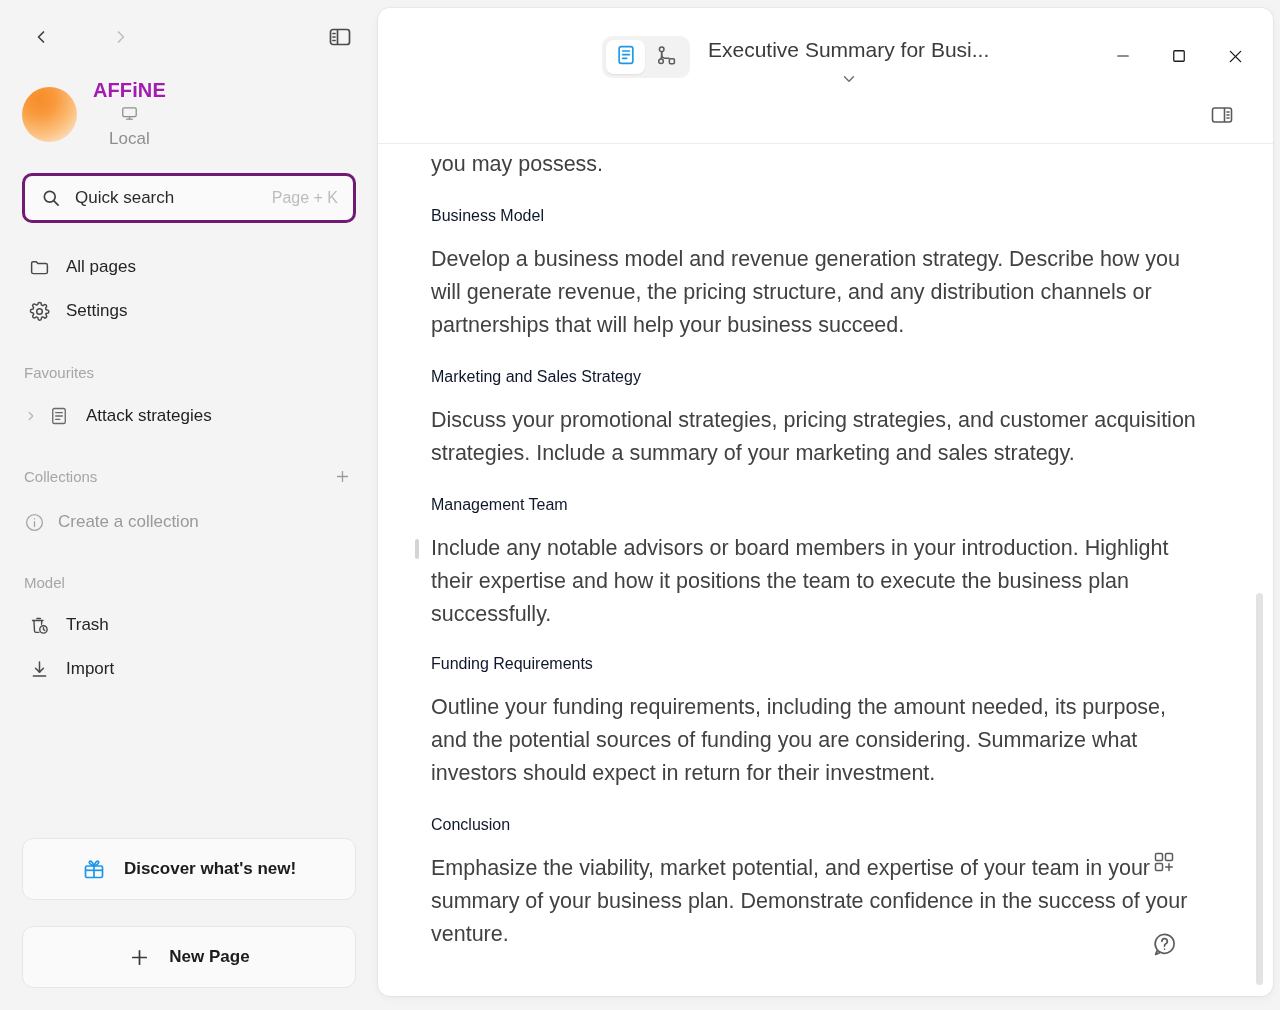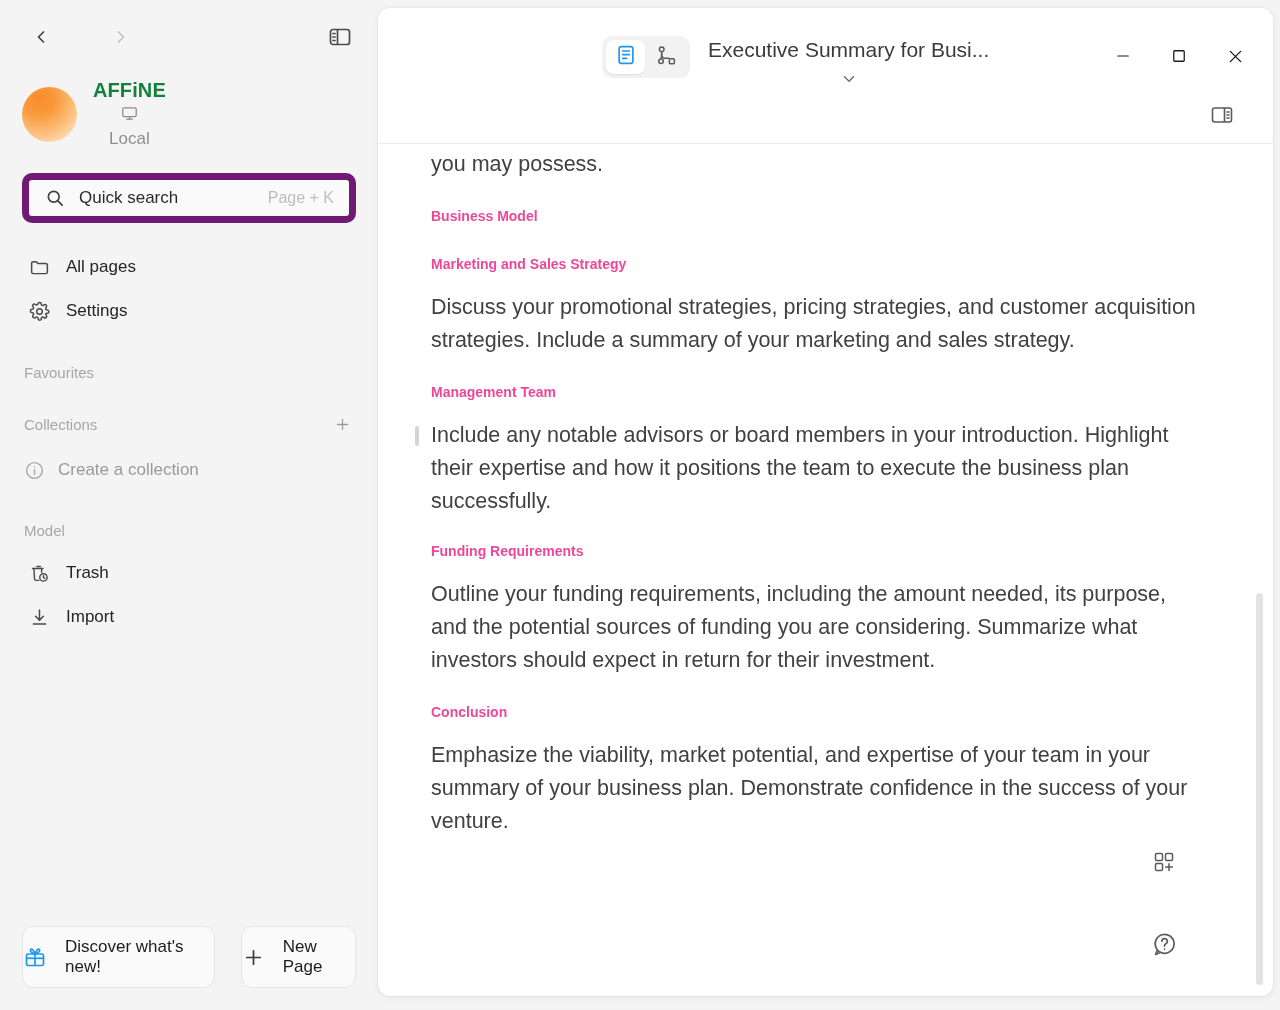--- a/index.html
+++ b/index.html
@@ -66,36 +66,36 @@
   .ws-avatar {
     width: 55px; height: 55px;
     border-radius: 50%;
     background: radial-gradient(circle at 32% 22%, #f78c2a 0%, #f99a3c 28%, #fcc07e 62%, #fbe3c9 88%, #fdf1e4 100%);
     flex: none;
   }
   .ws-meta { display: flex; flex-direction: column; gap: 3px; }
   .ws-name {
     font-size: 20px;
     font-weight: 700;
-    color: #15803d;
+    color: #a21caf;
     letter-spacing: .1px;
   }
   .ws-sub {
     display: flex; align-items: center; gap: 7px;
     font-size: 17px;
     color: #8e8e8e;
     flex-direction: column;
   }
   .ws-sub svg { display:block; }
 
   
   .quick-search {
     margin: 25px 22px 0 22px;
     height: 50px;
-    border: 7px solid #701a75;
+    border: 3px solid #701a75;
     border-radius: 10px;
     background: #fafafa;
     display: flex;
     align-items: center;
     padding: 0 15px 0 16px;
     gap: 14px;
     cursor: pointer;
   }
   .qs-icon { color: #3f3f3f; display:flex; }
   .qs-label { font-size: 17px; color: #2b2b2b; }
@@ -149,21 +149,21 @@
     padding: 0 6px;
     cursor: pointer;
   }
   .coll-empty .ico { color: #a8a8a8; display:flex; }
   .coll-empty .lbl { font-size: 17px; color: #9a9a9a; }
 
   .others-list { margin-top: 8px; padding: 0 18px; }
 
   .sb-spacer { flex: 1; }
 
-  .sb-bottom { padding: 0 22px 22px 22px; display: flex; flex-direction: row; gap: 26px; }
+  .sb-bottom { padding: 0 22px 22px 22px; display: flex; flex-direction: column; gap: 26px; font-weight: bold; }
   .big-btn {
     height: 62px;
     border: 1px solid #e6e6e6;
     border-radius: 11px;
     background: #fafafa;
     display: flex;
     align-items: center;
     justify-content: center;
     gap: 18px;
     cursor: pointer;
@@ -268,23 +268,23 @@
 
   .p {
     font-size: 21.5px;
     line-height: 33px;
     color: #414141;
     margin: 0 0 6px 0;
     max-width: 775px;
   }
 
   h3.h {
-    font-size: 14px;
-    font-weight: 700;
-    color: #ec4899;
+    font-size: 16px;
+    font-weight: 400;
+    color: #0f172a;
     margin: 18px 0 12px 0;
     line-height: 30px;
   }
   .p + h3.h { margin-top: 20px; }
 
   .para-block { position: relative; }
   .drag-handle {
     position: absolute;
     left: -16px; top: 7px;
     width: 4px; height: 20px;
@@ -397,20 +397,36 @@
               <path d="M19.3 14.2a1.6 1.6 0 0 0 .32 1.76l.06.06a1.9 1.9 0 1 1-2.7 2.7l-.06-.06a1.6 1.6 0 0 0-1.76-.32 1.6 1.6 0 0 0-.97 1.47v.17a1.9 1.9 0 1 1-3.8 0v-.09a1.6 1.6 0 0 0-1.05-1.47 1.6 1.6 0 0 0-1.76.32l-.06.06a1.9 1.9 0 1 1-2.7-2.7l.06-.06a1.6 1.6 0 0 0 .32-1.76 1.6 1.6 0 0 0-1.47-.97H3.5a1.9 1.9 0 1 1 0-3.8h.09a1.6 1.6 0 0 0 1.47-1.05 1.6 1.6 0 0 0-.32-1.76l-.06-.06a1.9 1.9 0 1 1 2.7-2.7l.06.06a1.6 1.6 0 0 0 1.76.32h.08A1.6 1.6 0 0 0 10.25 3.6V3.5a1.9 1.9 0 1 1 3.8 0v.09a1.6 1.6 0 0 0 .97 1.47 1.6 1.6 0 0 0 1.76-.32l.06-.06a1.9 1.9 0 1 1 2.7 2.7l-.06.06a1.6 1.6 0 0 0-.32 1.76v.08a1.6 1.6 0 0 0 1.47.97h.17a1.9 1.9 0 1 1 0 3.8h-.09a1.6 1.6 0 0 0-1.47.97z"></path>
             </svg>
         </span>
         <span class="lbl">Settings</span>
       </div>
     </div>
 
     <div class="sb-section">
       <span class="sec-title">Favourites</span>
     </div>
+    <div class="fav-item">
+      <span class="fav-chev">
+        <svg width="14" height="14" viewBox="0 0 24 24" fill="none" stroke="currentColor" stroke-width="2.2" stroke-linecap="round" stroke-linejoin="round">
+            <polyline points="9 18 15 12 9 6"></polyline>
+          </svg>
+      </span>
+      <span class="fav-doc-ico">
+        <svg width="20" height="20" viewBox="0 0 24 24" fill="none" stroke="currentColor" stroke-width="1.6" stroke-linecap="round">
+            <rect x="4.5" y="3" width="15" height="18" rx="2.2"></rect>
+            <line x1="8" y1="8" x2="16" y2="8"></line>
+            <line x1="8" y1="12" x2="16" y2="12"></line>
+            <line x1="8" y1="16" x2="13" y2="16"></line>
+          </svg>
+      </span>
+      <span class="fav-label">Attack strategies</span>
+    </div>
 
     <div class="sb-section">
       <span class="sec-title">Collections</span>
       <span class="sec-add">
         <svg width="17" height="17" viewBox="0 0 24 24" fill="none" stroke="currentColor" stroke-width="1.8" stroke-linecap="round">
             <line x1="12" y1="5" x2="12" y2="19"></line>
             <line x1="5" y1="12" x2="19" y2="12"></line>
           </svg>
       </span>
     </div>
@@ -549,20 +565,21 @@
     </div>
 
     <div class="header-divider"></div>
 
     <div class="doc-body">
       <div class="doc-inner">
 
         <p class="p">you may possess.</p>
 
         <h3 class="h">Business Model</h3>
+        <p class="p">Develop a business model and revenue generation strategy. Describe how you will generate revenue, the pricing structure, and any distribution channels or partnerships that will help your business succeed.</p>
 
         <h3 class="h">Marketing and Sales Strategy</h3>
         <p class="p">Discuss your promotional strategies, pricing strategies, and customer acquisition strategies. Include a summary of your marketing and sales strategy.</p>
 
         <h3 class="h">Management Team</h3>
         <div class="para-block">
           <span class="drag-handle"></span>
           <p class="p">Include any notable advisors or board members in your introduction. Highlight their expertise and how it positions the team to execute the business plan successfully.</p>
         </div>
 

